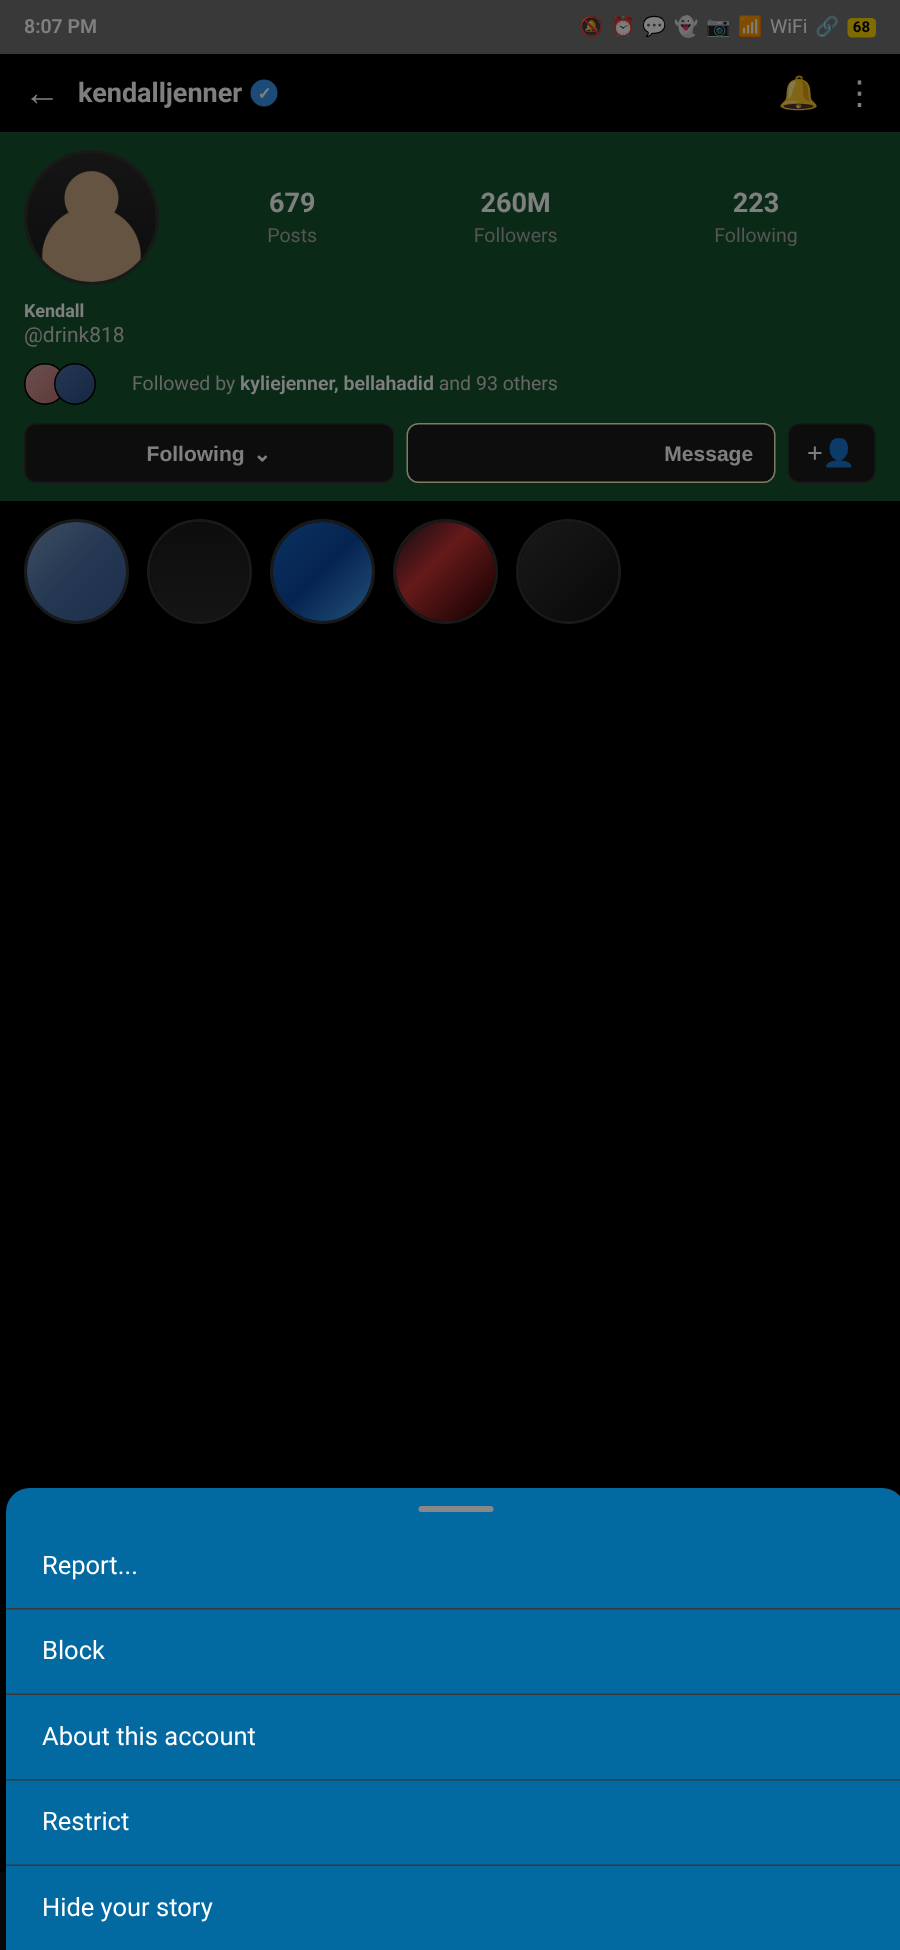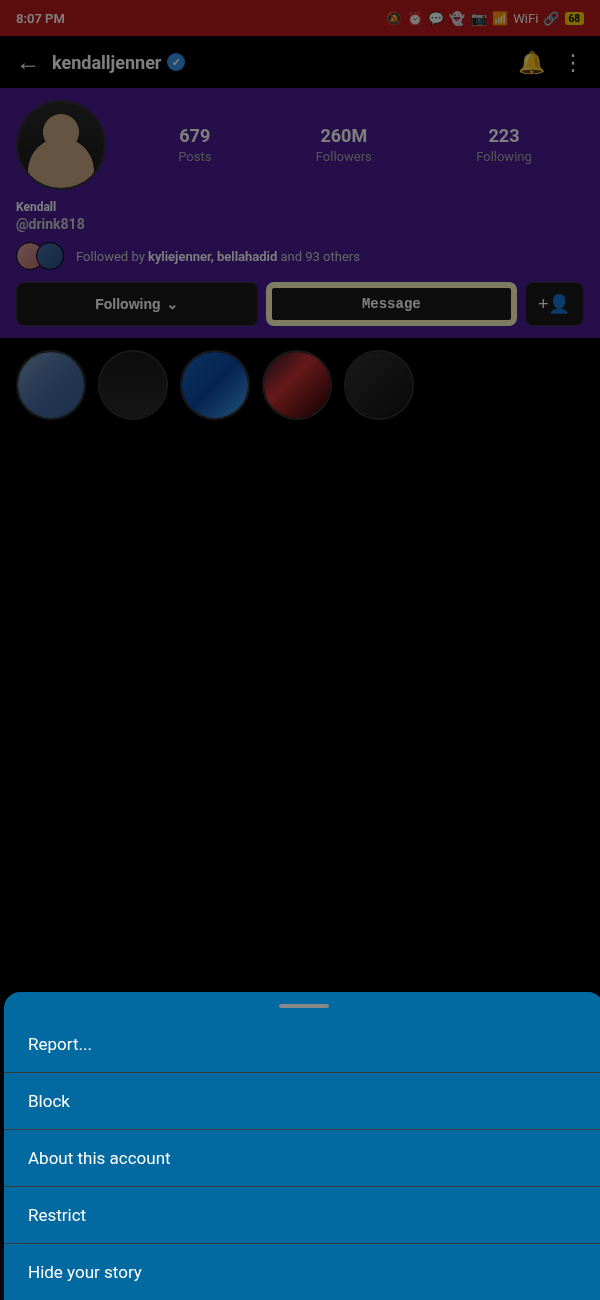--- a/index.html
+++ b/index.html
@@ -14,21 +14,21 @@
       position: relative;
     }
 
     
     .status-bar {
       display: flex;
       justify-content: space-between;
       align-items: center;
       padding: 6px 16px;
       height: 36px;
-      background: #b91c1c;
+      background: #737373;
     }
     .status-left {
       font-size: 13px;
       font-weight: 600;
       color: #fff;
     }
     .status-right {
       display: flex;
       align-items: center;
       gap: 5px;
@@ -86,21 +86,21 @@
       align-items: center;
     }
     .nav-icon {
       font-size: 22px;
       color: #fff;
       cursor: pointer;
     }
 
     
     .profile-section {
-      background: #4c1d95;
+      background: #14532d;
       padding: 12px 16px;
     }
     .profile-top {
       display: flex;
       align-items: center;
       gap: 20px;
     }
     .avatar-wrapper {
       width: 90px;
       height: 90px;
@@ -141,27 +141,26 @@
     .profile-name {
       margin-top: 10px;
       font-size: 12px;
       font-weight: 700;
       color: #fff;
     }
     .profile-handle {
       font-size: 14px;
       color: #ccc;
       margin-top: 2px;
-      font-weight: bold;
     }
 
     .followed-by {
       display: flex;
       align-items: center;
-      gap: 6px;
+      gap: 18px;
       margin-top: 10px;
     }
     .followed-avatars {
       display: flex;
     }
     .followed-avatar {
       width: 28px;
       height: 28px;
       border-radius: 50%;
       border: 1px solid #000;
@@ -202,28 +201,27 @@
       cursor: pointer;
       display: flex;
       align-items: center;
       justify-content: center;
       gap: 6px;
     }
     .btn-message {
       flex: 1;
       background: #1a1a1a;
       color: #fff;
-      border: 6px solid #fef9c3;
+      border: 1px solid #fef9c3;
       border-radius: 8px;
       padding: 8px 14px;
       font-size: 14px;
       font-weight: 600;
       cursor: pointer;
-      text-align: center;
-      font-family: Liberation Mono, monospace;
+      text-align: right;
     }
     .btn-add {
       background: #1a1a1a;
       color: #fff;
       border: 1px solid #333;
       border-radius: 8px;
       padding: 8px 12px;
       font-size: 18px;
       cursor: pointer;
       display: flex;

